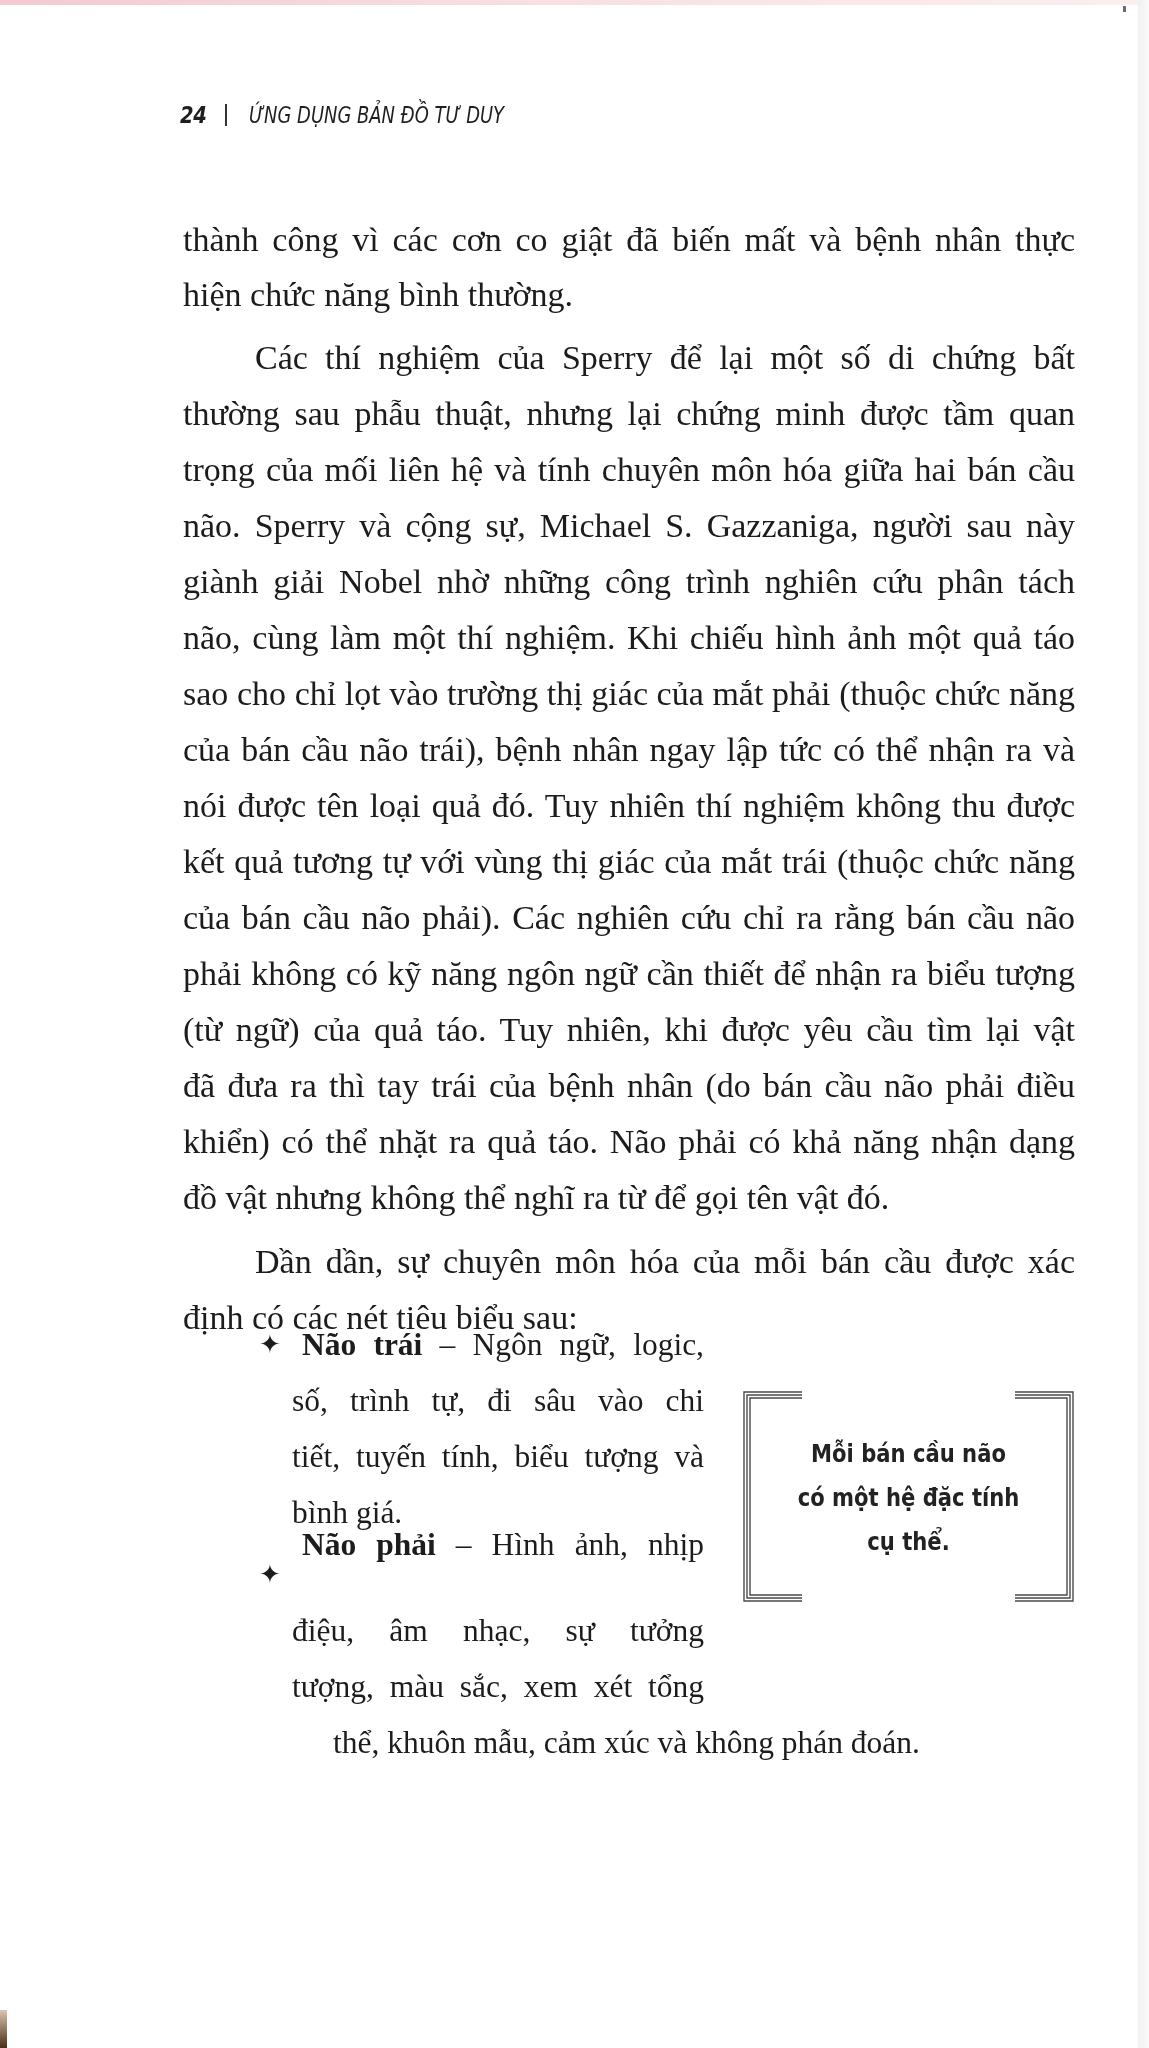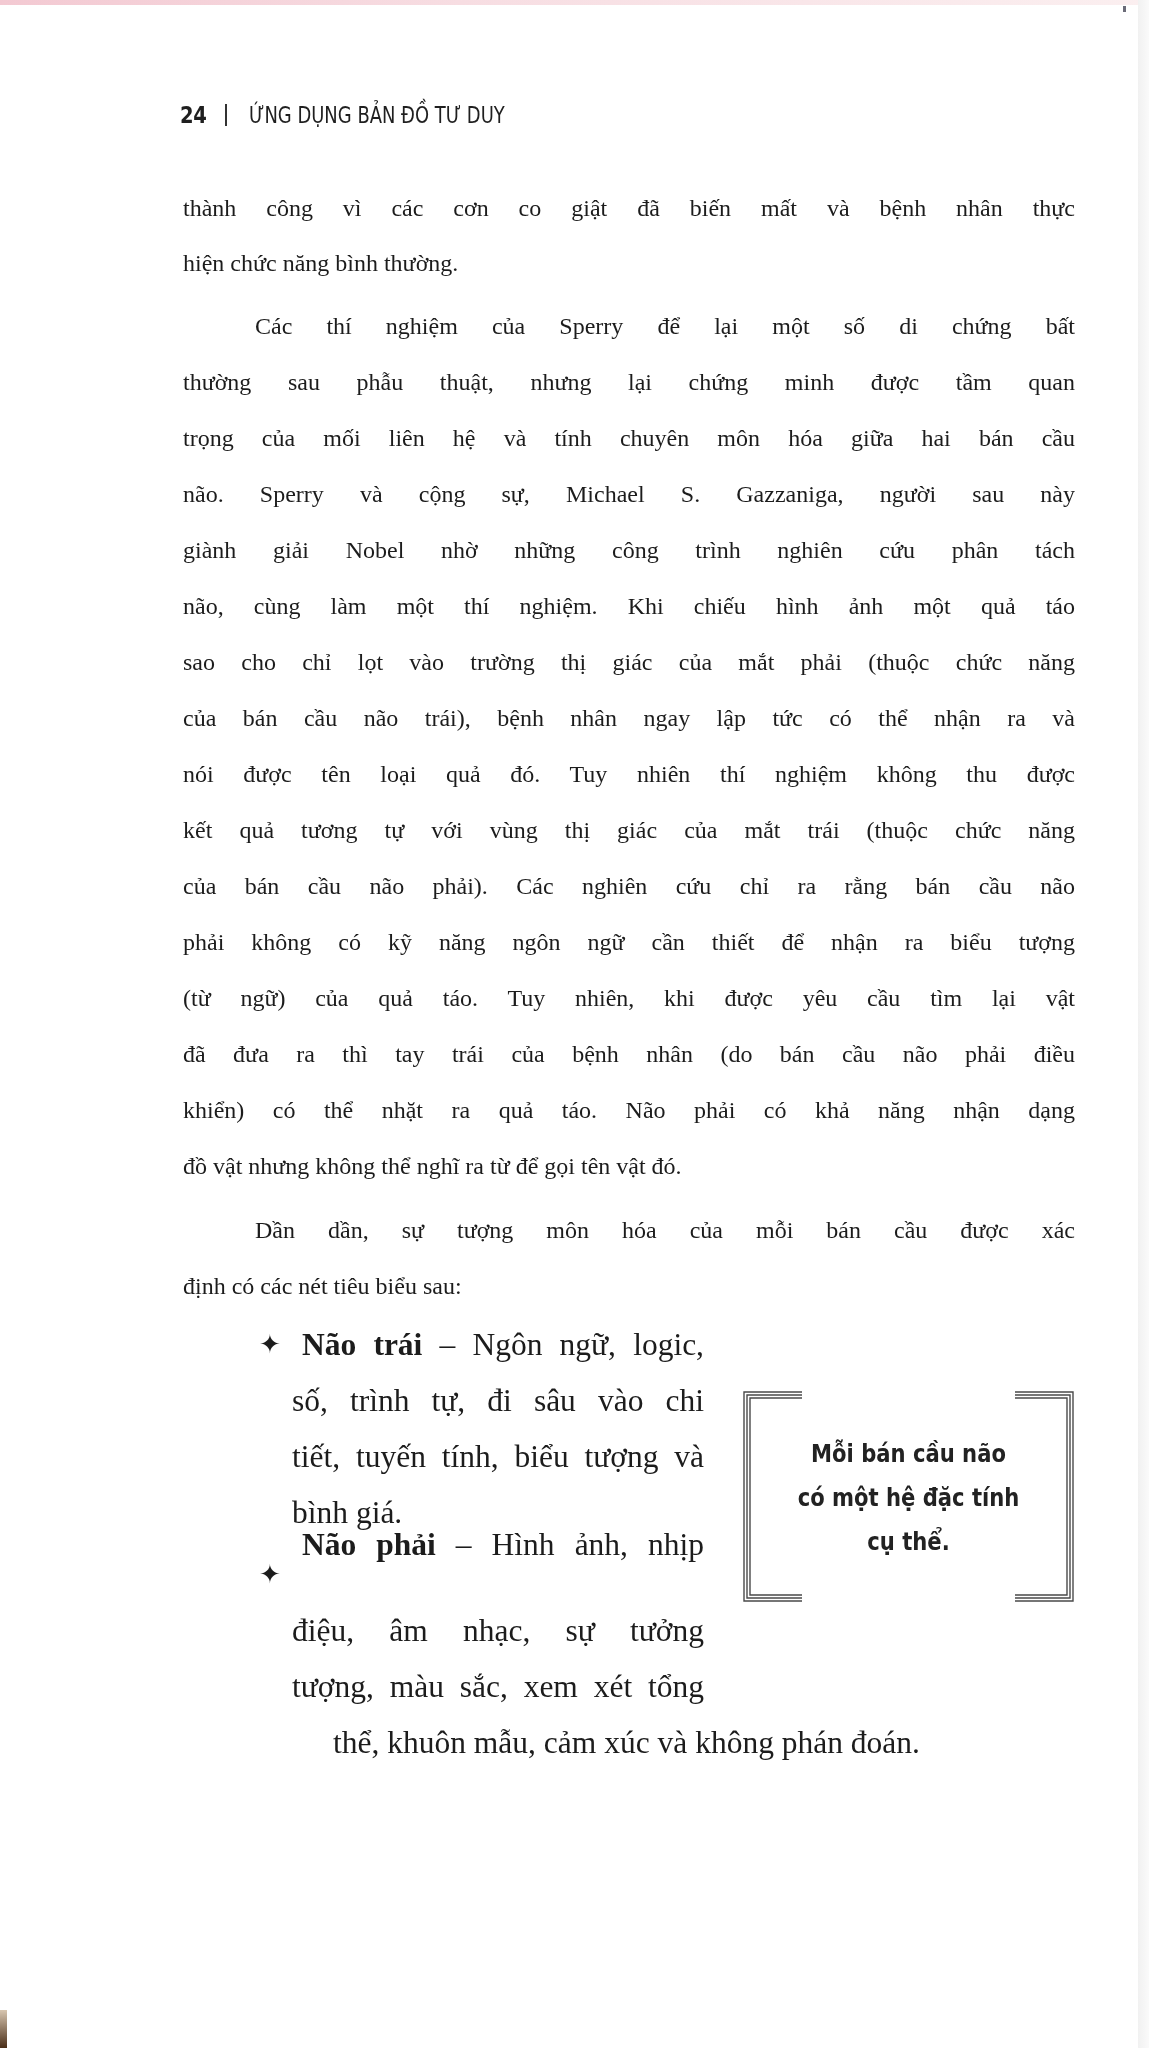--- a/index.html
+++ b/index.html
@@ -22,31 +22,31 @@
   }
   .corner-mark {
     position: absolute; left: 0; top: 2010px; width: 7px; height: 38px;
     background: linear-gradient(to bottom, #d8c6b0, #4a2e18);
   }
 
   .running-head {
     position: absolute; left: 180px; top: 100px; height: 30px;
     display: flex; align-items: center;
     font-family: "DejaVu Sans", "Liberation Sans", sans-serif;
-    font-size: 23px; color: #1f1f1f;
+    font-size: 23px; color: #1f1f1f; font-style: italic;
   }
   .running-head .pnum { font-weight: bold; letter-spacing: -0.5px; transform: scaleX(0.85); transform-origin: left center; display:inline-block; }
   .running-head .sep { width: 2px; height: 22px; background: #333; margin: 0 22px 0 14px; }
   .running-head .title { transform: scaleX(0.78); transform-origin: left center; display:inline-block; white-space: nowrap; }
 
   .text-line {
     position: absolute; left: 183px; width: 892px;
-    font-size: 24px; line-height: 40px; height: 40px;
+    font-size: 34px; line-height: 40px; height: 40px;
     white-space: nowrap;
-    text-align: justify; text-align-last: justify;
+    text-align: justify; text-align-last: justify; margin-top: 32px;
   }
   .text-line.last { text-align-last: left; }
   .text-line.indent { left: 255px; width: 820px; }
 
   .bullet-line {
     position: absolute; left: 292px; width: 412px;
     font-size: 31.5px; line-height: 40px; height: 40px; white-space: nowrap;
     text-align: justify; text-align-last: justify;
   }
   .bullet-line.last { text-align-last: left; }
@@ -94,21 +94,21 @@
   <div class="text-line" style="top:642px">sao cho chỉ lọt vào trường thị giác của mắt phải (thuộc chức năng</div>
   <div class="text-line" style="top:698px">của bán cầu não trái), bệnh nhân ngay lập tức có thể nhận ra và</div>
   <div class="text-line" style="top:754px">nói được tên loại quả đó. Tuy nhiên thí nghiệm không thu được</div>
   <div class="text-line" style="top:810px">kết quả tương tự với vùng thị giác của mắt trái (thuộc chức năng</div>
   <div class="text-line" style="top:866px">của bán cầu não phải). Các nghiên cứu chỉ ra rằng bán cầu não</div>
   <div class="text-line" style="top:922px">phải không có kỹ năng ngôn ngữ cần thiết để nhận ra biểu tượng</div>
   <div class="text-line" style="top:978px">(từ ngữ) của quả táo. Tuy nhiên, khi được yêu cầu tìm lại vật</div>
   <div class="text-line" style="top:1034px">đã đưa ra thì tay trái của bệnh nhân (do bán cầu não phải điều</div>
   <div class="text-line" style="top:1090px">khiển) có thể nhặt ra quả táo. Não phải có khả năng nhận dạng</div>
   <div class="text-line last" style="top:1146px">đồ vật nhưng không thể nghĩ ra từ để gọi tên vật đó.</div>
-  <div class="text-line indent" style="top:1210px">Dần dần, sự tượng môn hóa của mỗi bán cầu được xác</div>
+  <div class="text-line indent" style="top:1210px">Dần dần, sự chuyên môn hóa của mỗi bán cầu được xác</div>
   <div class="text-line last" style="top:1266px">định có các nét tiêu biểu sau:</div>
 
   <span class="bullet-mark" style="top:1325px">✦</span>
   <div class="bullet-line" style="top:1325px"><span class="bold">Não trái</span><span> – </span><span>Ngôn ngữ, logic,</span></div>
   <div class="bullet-line" style="top:1381px">số, trình tự, đi sâu vào chi</div>
   <div class="bullet-line" style="top:1437px">tiết, tuyến tính, biểu tượng và</div>
   <div class="bullet-line last" style="top:1493px">bình giá.</div>
 
   <span class="bullet-mark" style="top:1555px">✦</span>
   <div class="bullet-line" style="top:1525px"><span class="bold">Não phải</span><span> – </span><span>Hình ảnh, nhịp</span></div>

